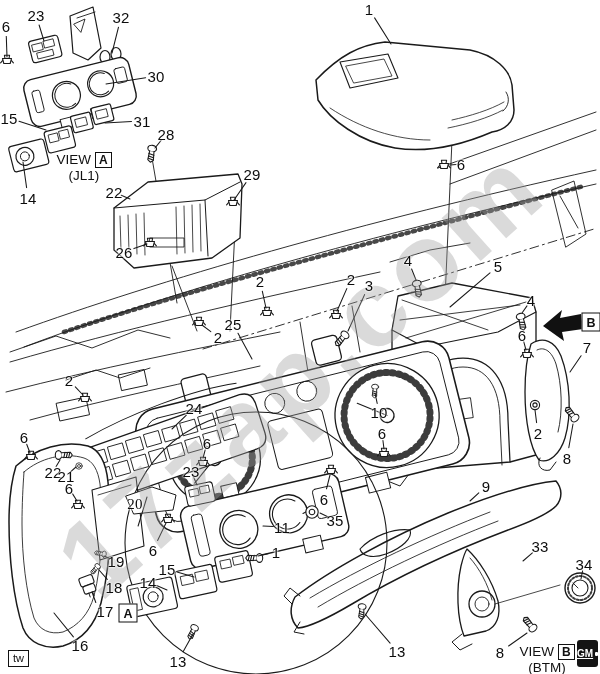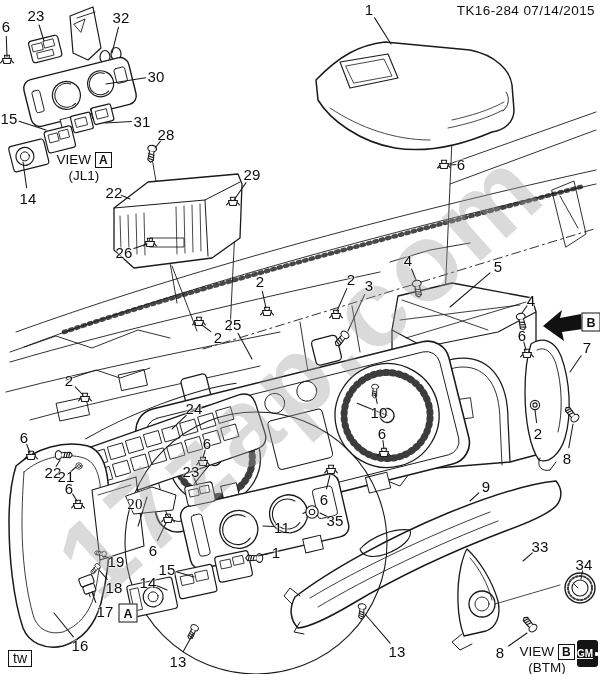--- a/index.html
+++ b/index.html
@@ -13,21 +13,21 @@
   .callout{position:absolute;transform:translate(-50%,-50%);font-size:15px;font-weight:500;
            letter-spacing:.2px;color:#0c0c0c;white-space:nowrap;
            text-shadow:0 0 2px #fff,0 0 2px #fff,0 0 3px #fff;}
   .view-label{position:absolute;font-size:13.5px;font-weight:500;text-align:center;line-height:1.2;}
   .view-row{display:flex;align-items:flex-start;justify-content:center;}
   .boxed{display:inline-block;border:1.6px solid #111;padding:0 3px;margin-left:4px;
          font-weight:700;font-size:12px;line-height:14px;background:#fff;}
   .inset-box{position:absolute;transform:translate(-50%,-50%);border:1.7px solid #111;
              width:17px;height:17px;display:flex;align-items:center;justify-content:center;
              font-weight:700;font-size:12.5px;background:#fff;}
-  .corner-tag{position:absolute;left:8px;top:650px;border:1.5px solid #111;font-size:14px;
+  .corner-tag{position:absolute;left:8px;top:650px;border:1.5px solid #111;font-size:11px;
               padding:0 4px;line-height:15px;background:#fff;}
   .gm-badge{position:absolute;left:577px;top:640px;width:21px;height:27px;background:#141414;
             border-radius:3px;display:flex;align-items:center;
             justify-content:center;gap:2px;}
   .gm-badge .gm-text{color:#fff;font-size:10px;font-weight:700;text-decoration:underline;line-height:9px;}
   .gm-badge .gm-bar{width:13px;height:4px;background:#fff;border-radius:1px;}
 </style>
 </head>
 <body>
 
@@ -368,21 +368,20 @@
           <line x1="478.8" y1="492.8" x2="470" y2="501"></line>
           <line x1="532.4" y1="552.8" x2="523" y2="561"></line>
           <line x1="582.6" y1="570.8" x2="581" y2="579"></line>
           <line x1="508.6" y1="646.0" x2="527" y2="633"></line>
         </g>
     </g>
   </svg>
 
   <div class="watermark">17zap.com</div>
 
-  <div class="header-code">TK16-284 07/14/2015</div>
 
   <div id="callout-layer">
       <span class="callout" style="left: 36px; top: 15px;">23</span>
       <span class="callout" style="left: 6px; top: 26px;">6</span>
       <span class="callout" style="left: 121px; top: 17px;">32</span>
       <span class="callout" style="left: 156px; top: 76px;">30</span>
       <span class="callout" style="left: 9px; top: 118px;">15</span>
       <span class="callout" style="left: 142px; top: 121px;">31</span>
       <span class="callout" style="left: 28px; top: 198px;">14</span>
       <span class="callout" style="left: 166px; top: 134px;">28</span>

